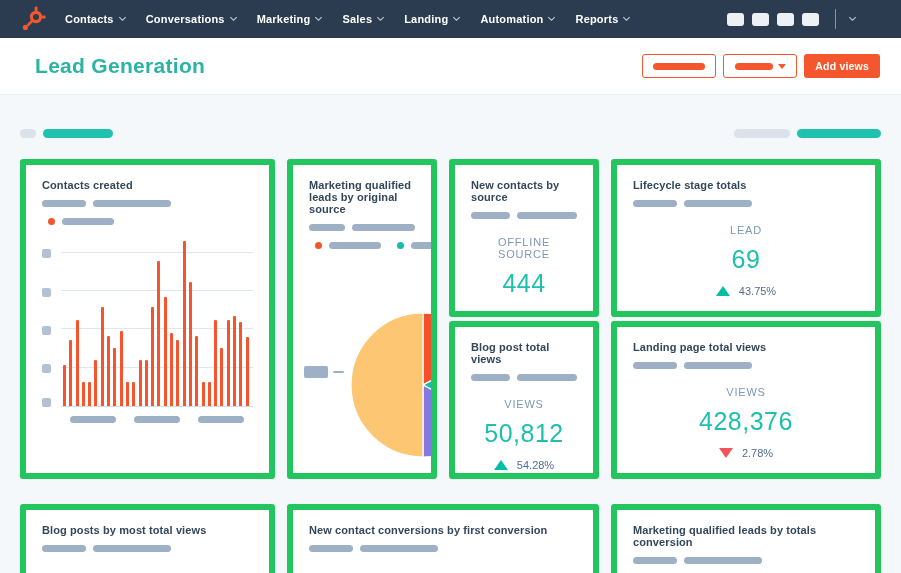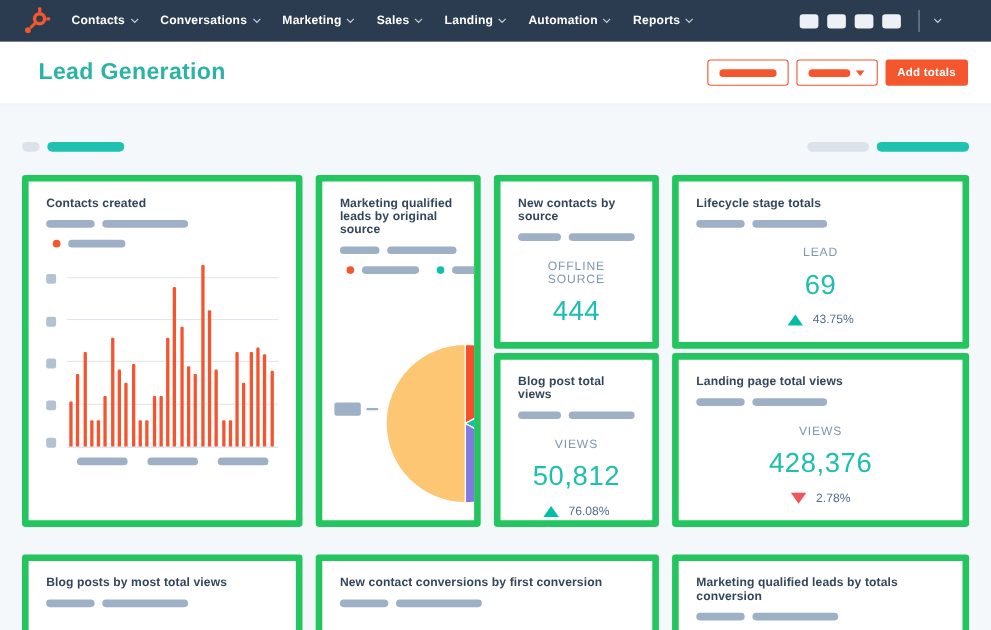--- a/index.html
+++ b/index.html
@@ -142,21 +142,21 @@
 <div class="page-header">
   <div class="page-title">Lead Generation</div>
   <div class="header-actions">
     <div class="btn-outline">
       <span class="opill" style="width:52px"></span>
     </div>
     <div class="btn-outline">
       <span class="opill" style="width:38px"></span>
       <span class="caret-down"></span>
     </div>
-    <button class="btn-primary">Add totals</button>
+    <button class="btn-primary">Add views</button>
   </div>
 </div>
 
 <div class="content">
 
   <div class="skeleton-row">
     <div class="sk-group">
       <span class="sk sk-gray w16"></span>
       <span class="sk sk-teal w70"></span>
     </div>
@@ -290,21 +290,21 @@
     <div class="card">
       <div class="card-title">Blog post total views</div>
       <div class="pills">
         <span class="pill-g pw44"></span>
         <span class="pill-g pw68"></span>
       </div>
       <div class="metric-label">VIEWS</div>
       <div class="metric-value">50,812</div>
       <div class="delta">
         <span class="tri-up"></span>
-        <span>76.08%</span>
+        <span>54.28%</span>
       </div>
     </div>
 
     <div class="card">
       <div class="card-title">Landing page total views</div>
       <div class="pills">
         <span class="pill-g pw44"></span>
         <span class="pill-g pw68"></span>
       </div>
       <div class="metric-label">VIEWS</div>

